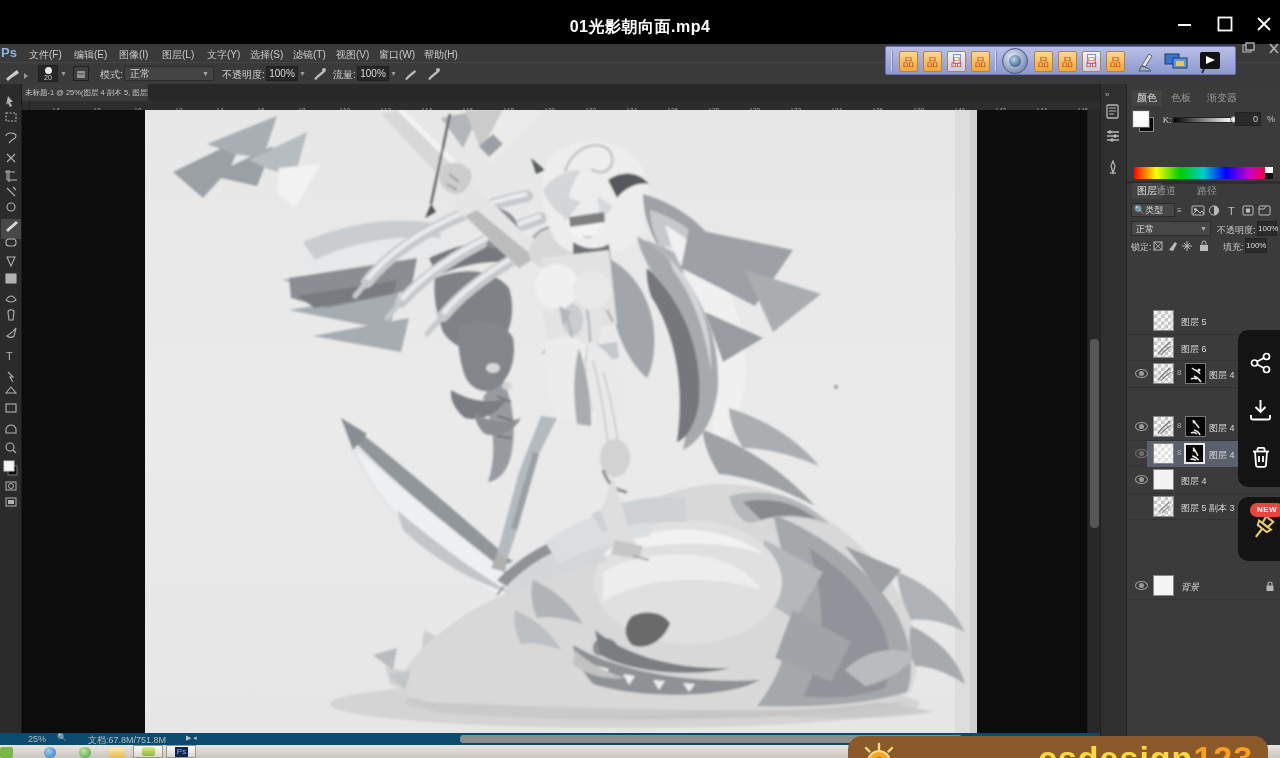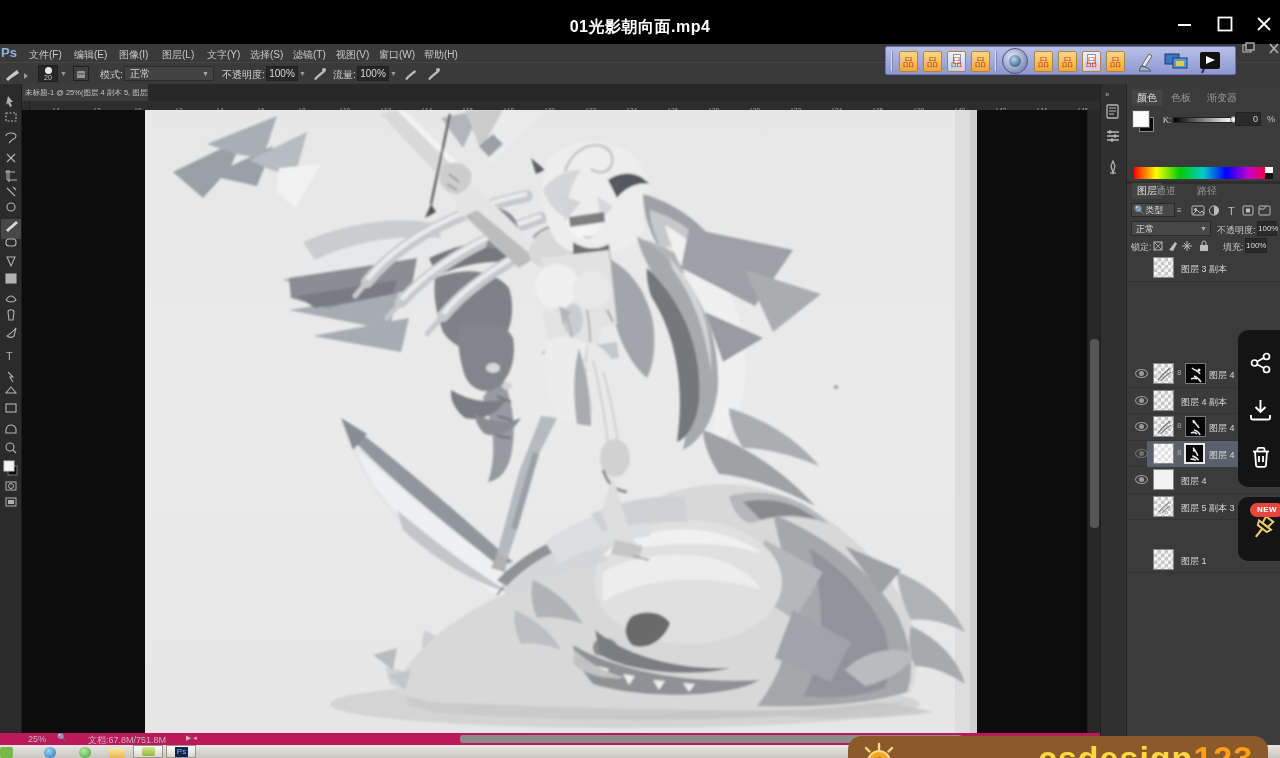--- a/index.html
+++ b/index.html
@@ -34,21 +34,21 @@
 
   
   #canvasarea { left:22px; top:110px; width:1065px; height:623px; background:#0c0c0c; overflow:hidden; }
   #page { position:absolute; left:123px; top:0; width:832px; height:623px; background:#e9e9e9; }
 
   
   #vscroll { left:1087px; top:110px; width:13px; height:623px; background:#282828; border-left:1px solid #1e1e1e; }
   #vthumb { position:absolute; left:2px; top:229px; width:9px; height:189px; background:#565656; border-radius:4px; }
 
   
-  #statusbar { left:0; top:733px; width:1100px; height:12px; background:#be185d; color:#bdbdbd; font-size:9px; }
+  #statusbar { left:0; top:733px; width:1100px; height:12px; background:#0c4a6e; color:#bdbdbd; font-size:9px; }
   #hthumb { position:absolute; left:460px; top:2px; width:502px; height:8px; background:#8d8d8d; border-radius:3px; }
 
   
   #taskbar { left:0; top:745px; width:1280px; height:13px; background:linear-gradient(#e8e6e1,#c9c6c0); }
 
   
   #iconstrip { left:1100px; top:84px; width:26px; height:661px; background:#303030; border-left:1px solid #1f1f1f; }
   #panels { left:1126px; top:84px; width:154px; height:661px; background:#3b3b3b; border-left:1px solid #242424; }
   .ptab { position:absolute; height:16px; font-size:10px; color:#999; line-height:16px; text-align:center; }
   .ptab.active { background:#444; color:#e0e0e0; }
@@ -607,41 +607,43 @@
       <path d="M1 2 l8 8 M9 2 l-8 8" stroke="#bbb" stroke-width="0.8"></path>
     <path d="M16 10 L22 2 l2 1.5 L20 11 z" fill="#bbb"></path>
     <path d="M34 1 v10 M29 6 h10 M31 3 l6 6 M37 3 l-6 6" stroke="#bbb"></path>
     <rect x="47" y="5" width="8" height="6" fill="#bbb"></rect>
       <path d="M49 5 v-2 a2 2 0 0 1 4 0 v2" fill="none" stroke="#bbb"></path>
   </svg>
   <span class="abs" style="left:96px;top:157px;color:#c9c9c9;font-size:9px">填充:</span>
   <div class="abs" style="left:118px;top:154px;width:22px;height:15px;background:#2a2a2a;border:1px solid #232323;color:#ddd;font-size:8px;line-height:14px;text-align:center">100%</div>
 
   <div id="layerlist" class="abs" style="left:0;top:171px;width:154px;height:430px">
-    <div class="lrow" style="top:0px">
+    <div class="lrow" style="top:53px">
         <div class="thumb" style="top:2px"></div>
-        <span class="lname" style="left:54px">图层 3 副本</span>
+        <span class="lname" style="left:54px">图层 5</span>
+      </div>
+    <div class="lrow" style="top:79.5px">
+        <div class="thumb" style="top:2px"></div>
+        <svg class="abs" style="left:27px;top:3px" width="21" height="21" viewBox="0 0 21 21">
+          <path d="M4 16 C8 10 12 8 16 4 M7 17 C10 13 13 11 17 8" stroke="#7a7a7a" stroke-width="1.2" fill="none"></path>
+        </svg>
+        <span class="lname" style="left:54px">图层 6</span>
       </div>
     <div class="lrow" style="top:106px">
         <div class="eye" style="top:8px"></div>
         <div class="thumb" style="top:2px"></div>
         <svg class="abs" style="left:27px;top:3px" width="21" height="21" viewBox="0 0 21 21">
           <path d="M4 16 C8 10 12 8 16 4 M7 17 C10 13 13 11 17 8" stroke="#7a7a7a" stroke-width="1.2" fill="none"></path>
         </svg>
         <span class="link8">8</span>
         <div class="mask"><svg width="21" height="21" viewBox="0 0 21 21">
             <path d="M6 4 C9 7 12 6 14 10 M8 12 c3 1 5 3 7 6 M5 15 c2-1 4-1 6 0" stroke="#e8e8e8" stroke-width="1.6" fill="none"></path>
             <circle cx="13" cy="6" r="1.5" fill="#eee"></circle>
           </svg></div>
         <span class="lname" style="left:82px">图层 4</span>
-      </div>
-    <div class="lrow" style="top:132.5px">
-        <div class="eye" style="top:8px"></div>
-        <div class="thumb" style="top:2px"></div>
-        <span class="lname" style="left:54px">图层 4 副本</span>
       </div>
     <div class="lrow" style="top:159px">
         <div class="eye" style="top:8px"></div>
         <div class="thumb" style="top:2px"></div>
         <svg class="abs" style="left:27px;top:3px" width="21" height="21" viewBox="0 0 21 21">
           <path d="M4 16 C8 10 12 8 16 4 M7 17 C10 13 13 11 17 8" stroke="#7a7a7a" stroke-width="1.2" fill="none"></path>
         </svg>
         <span class="link8">8</span>
         <div class="mask"><svg width="21" height="21" viewBox="0 0 21 21">
             <path d="M7 3 C9 7 11 7 13 11 M8 13 c3 1 5 2 6 5 M5 16 c2-1 4-1 6 1" stroke="#e8e8e8" stroke-width="1.6" fill="none"></path>
@@ -665,23 +667,28 @@
         <div class="thumb" style="top:2px;background-image:none;background-color:#f2f2f2"></div>
         <span class="lname" style="left:54px">图层 4</span>
       </div>
     <div class="lrow" style="top:238.5px">
         <div class="thumb" style="top:2px"></div>
         <svg class="abs" style="left:27px;top:3px" width="21" height="21" viewBox="0 0 21 21">
           <path d="M5 15 C8 10 12 9 15 5 M8 16 C11 13 13 11 16 9" stroke="#8a8a8a" stroke-width="1.1" fill="none"></path>
         </svg>
         <span class="lname" style="left:54px">图层 5 副本 3</span>
       </div>
-    <div class="lrow" style="top:291.5px">
-        <div class="thumb" style="top:2px"></div>
-        <span class="lname" style="left:54px">图层 1</span>
+    <div class="lrow" style="top:318px">
+        <div class="eye" style="top:8px"></div>
+        <div class="thumb" style="top:2px;background-image:none;background-color:#f4f4f4"></div>
+        <span class="lname" style="left:54px;font-style:italic">背景</span>
+        <svg class="abs" style="left:138px;top:8px" width="10" height="11" viewBox="0 0 10 11">
+          <rect x="1.5" y="4.5" width="7" height="5.5" fill="#b5b5b5"></rect>
+          <path d="M3 4.5 v-1.5 a2 2 0 0 1 4 0 v1.5" fill="none" stroke="#b5b5b5" stroke-width="1.2"></path>
+        </svg>
       </div>
   </div>
 </div>
 
 <div id="rectoolbar" class="abs"></div>
 <svg class="abs" style="left:1240px;top:42px" width="40" height="14" viewBox="0 0 40 14">
   <rect x="3" y="3" width="8" height="7" fill="none" stroke="#9a9a9a" stroke-width="1.4"></rect>
   <rect x="6" y="1" width="8" height="7" fill="#2a2a2a" stroke="#b0b0b0" stroke-width="1.4"></rect>
   <path d="M30 2 l8 9 M38 2 l-8 9" stroke="#b0b0b0" stroke-width="1.6"></path>
 </svg>

